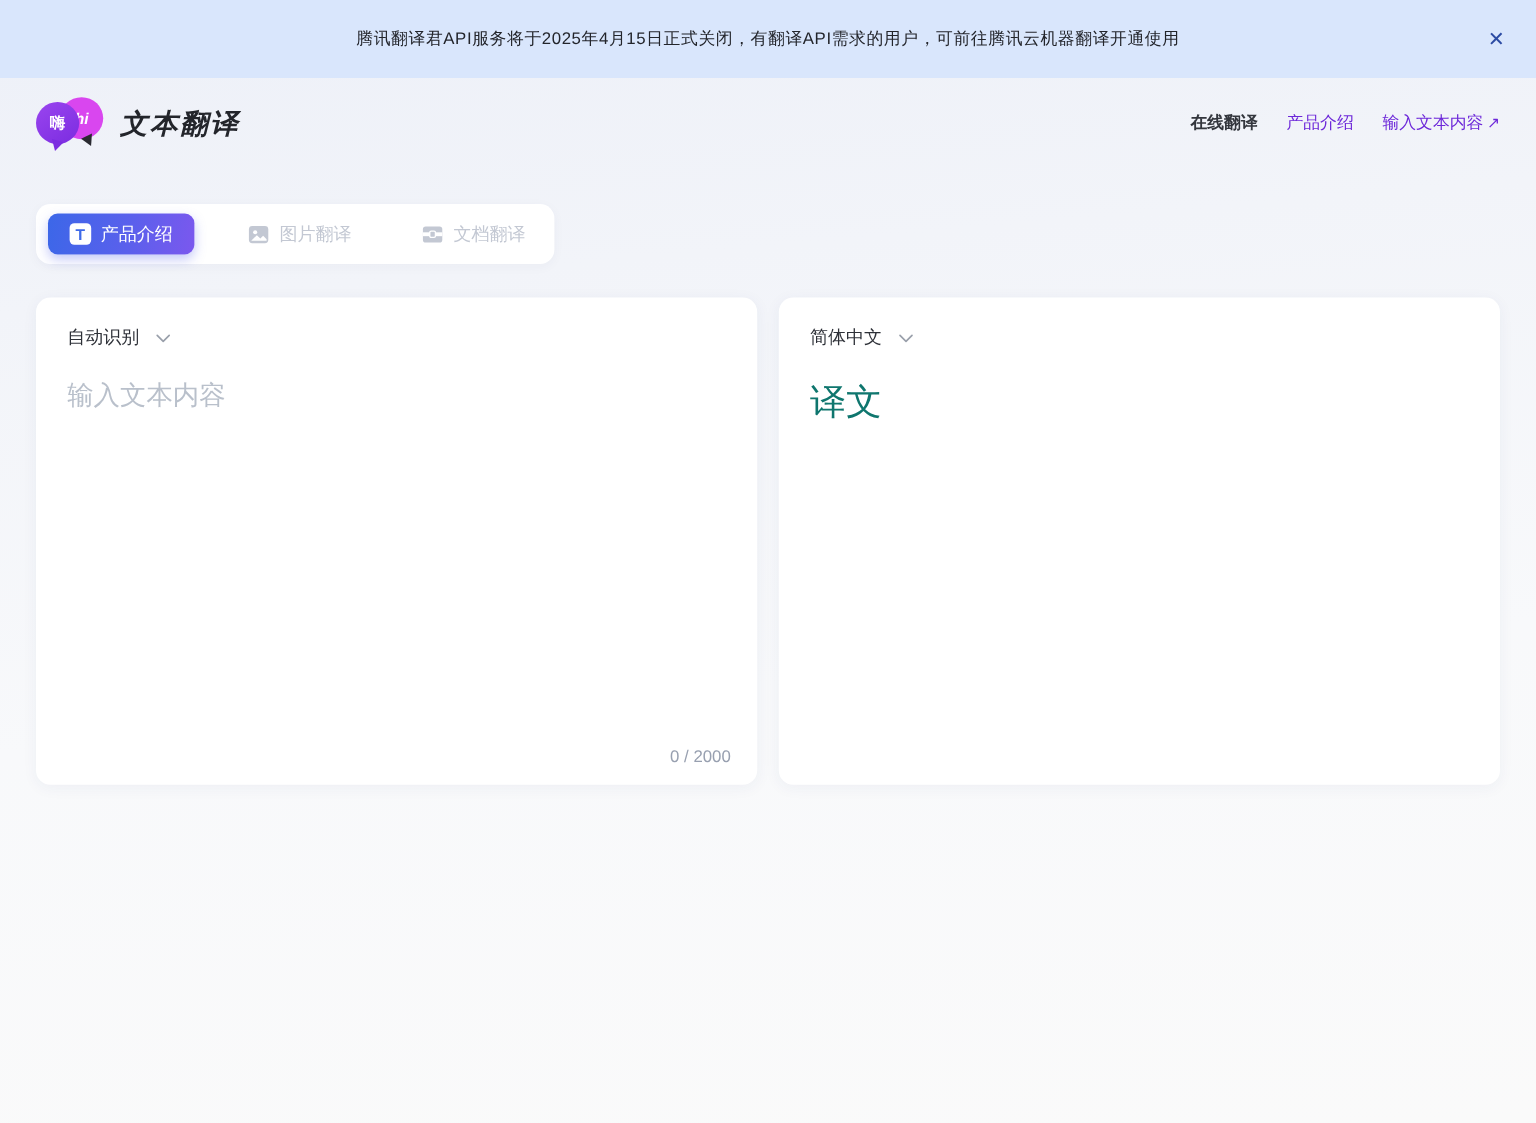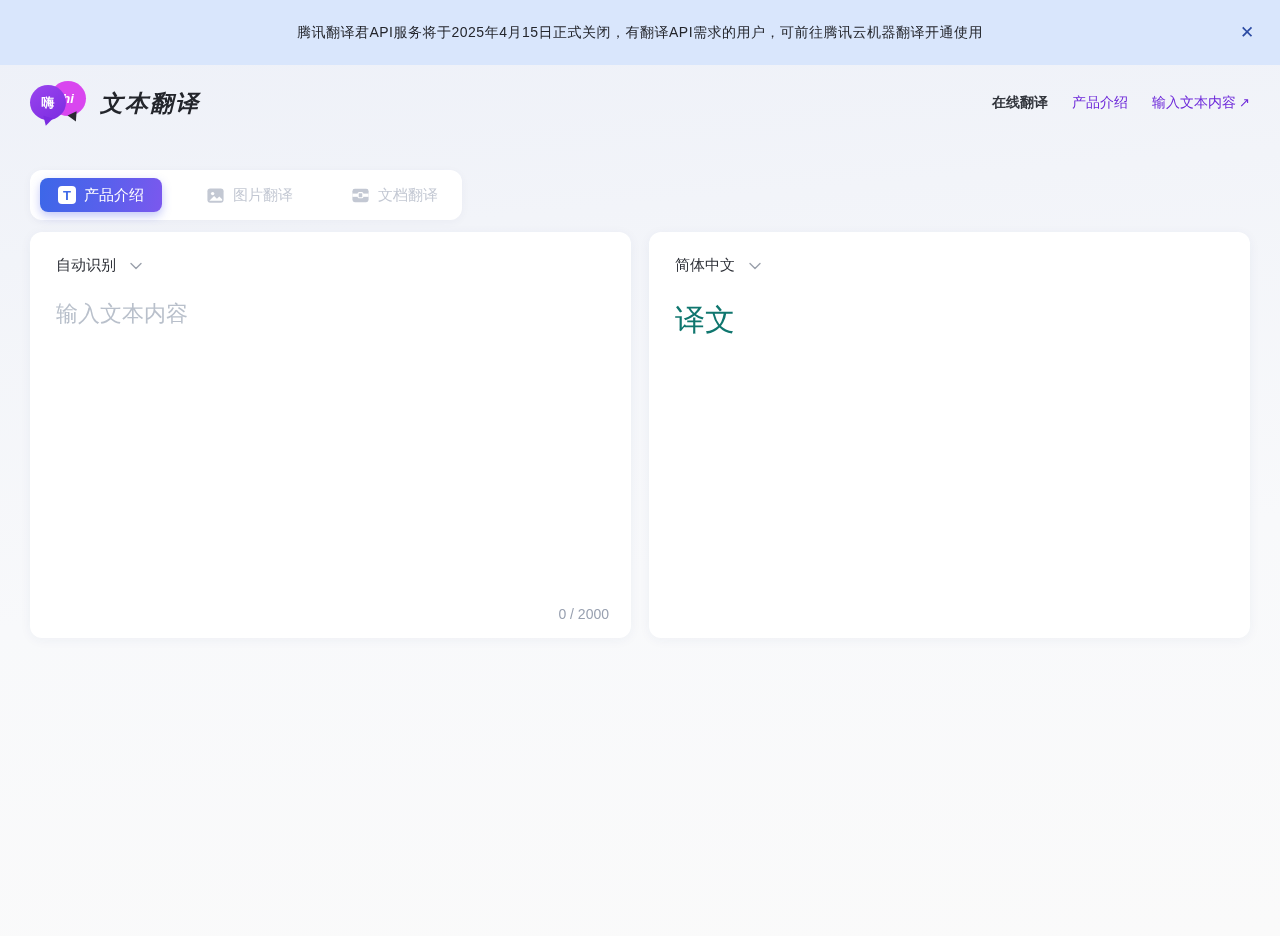--- a/index.html
+++ b/index.html
@@ -133,21 +133,21 @@
     background: #ffffff;
     border-radius: 4px;
     display: flex; align-items: center; justify-content: center;
     font-size: 13px; font-weight: bold;
     color: #3f6ae8;
     line-height: 1;
   }
   .tab-svg-icon { width: 19px; height: 19px; display: block; }
 
   
-  .panels { display: flex; gap: 18px; margin-top: 12px; }
+  .panels { display: flex; gap: 18px; margin-top: 28px; }
   .panel {
     flex: 1 1 0;
     height: 406px;
     background: #ffffff;
     border-radius: 12px;
     box-shadow: 0 2px 12px rgba(40, 60, 110, 0.05);
     padding: 24px 26px;
     position: relative;
     display: flex;
     flex-direction: column;

